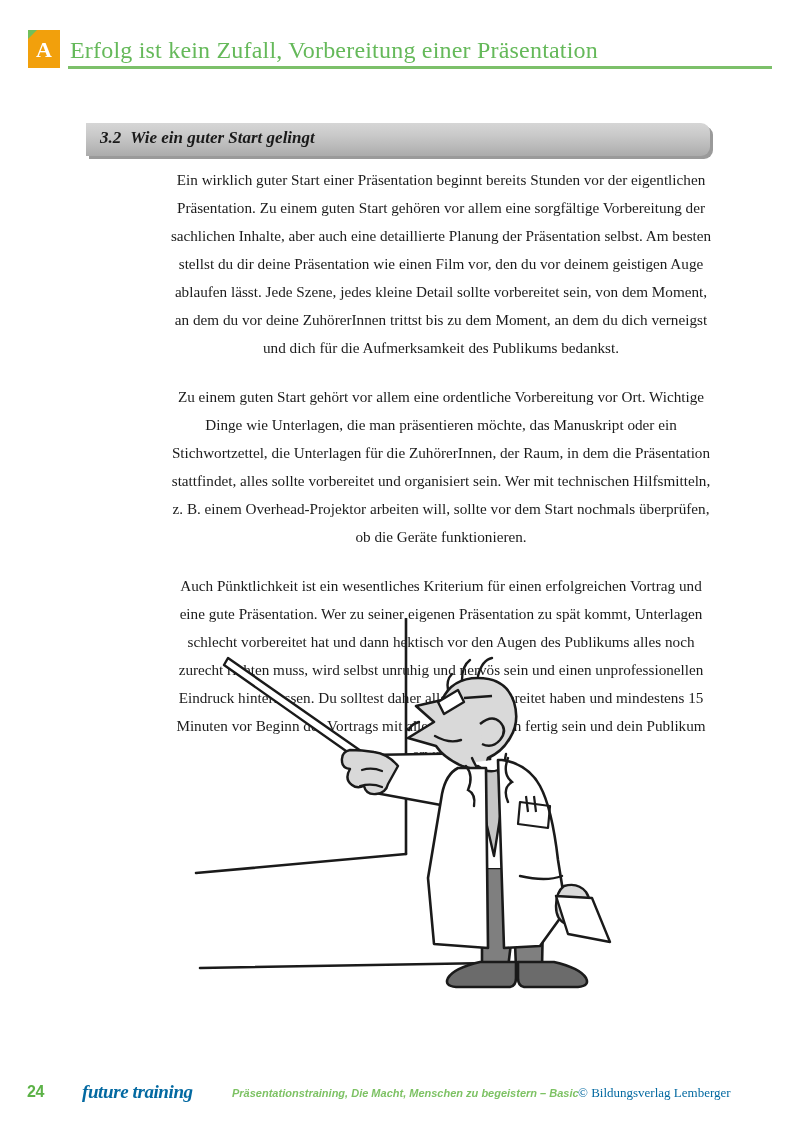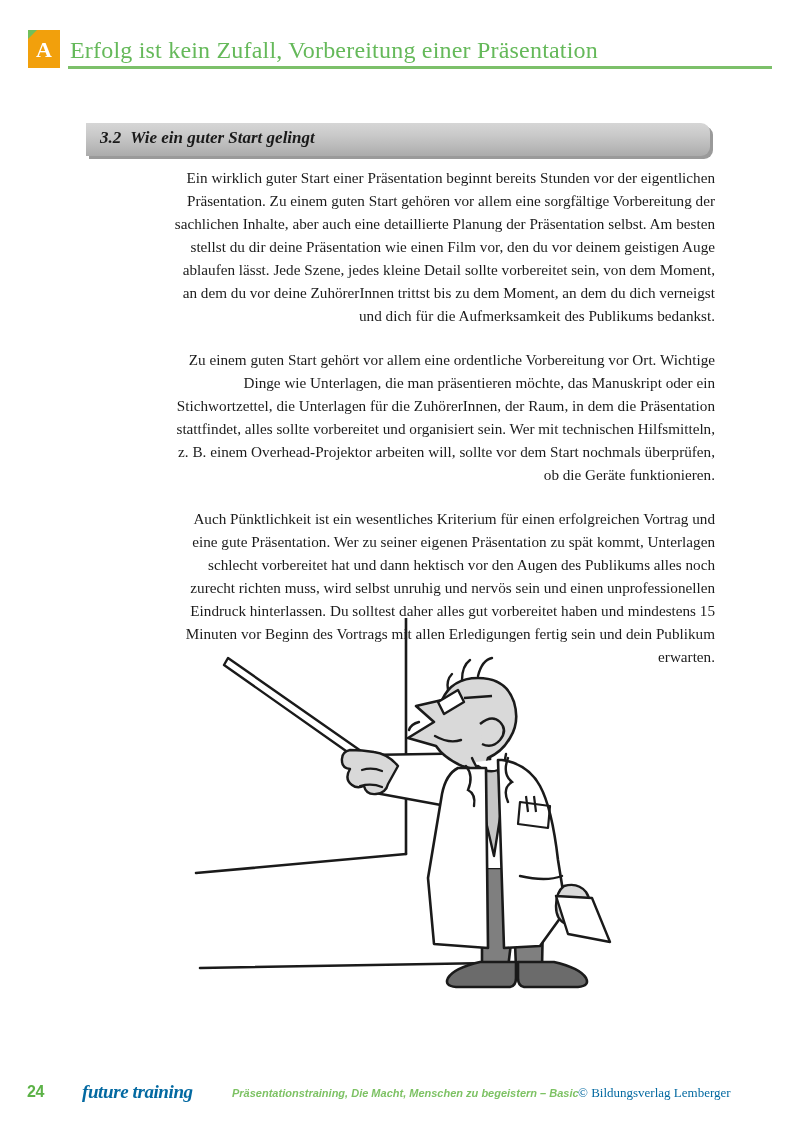--- a/index.html
+++ b/index.html
@@ -122,23 +122,23 @@
   
   .content {
     position: absolute;
     left: 167px;
     top: 166px;
     width: 548px;
   }
   .content p {
     margin: 0 0 21px 0;
     font-size: 15.2px;
-    line-height: 23px;
+    line-height: 28px;
     color: #1b1b1b;
-    text-align: right;
+    text-align: center;
     font-family: "Liberation Serif", "DejaVu Serif", serif;
   }
 
   
   .illustration {
     position: absolute;
     left: 190px;
     top: 618px;
     width: 450px;
     height: 440px;

